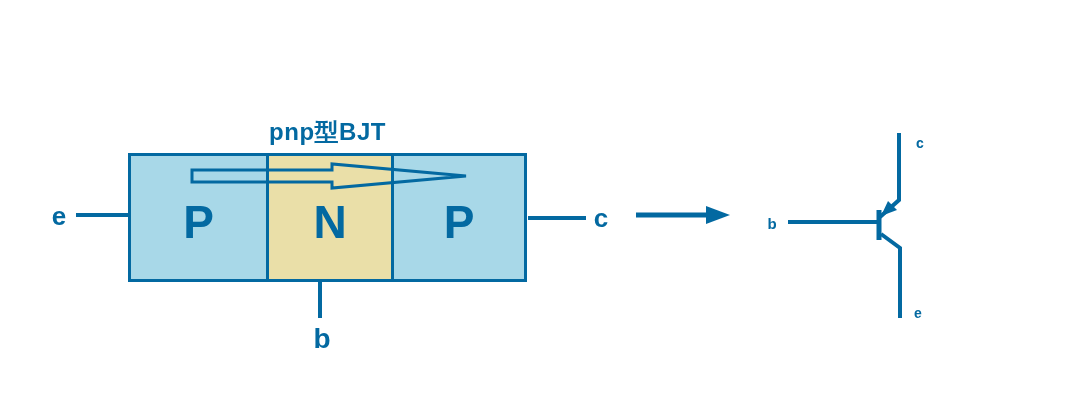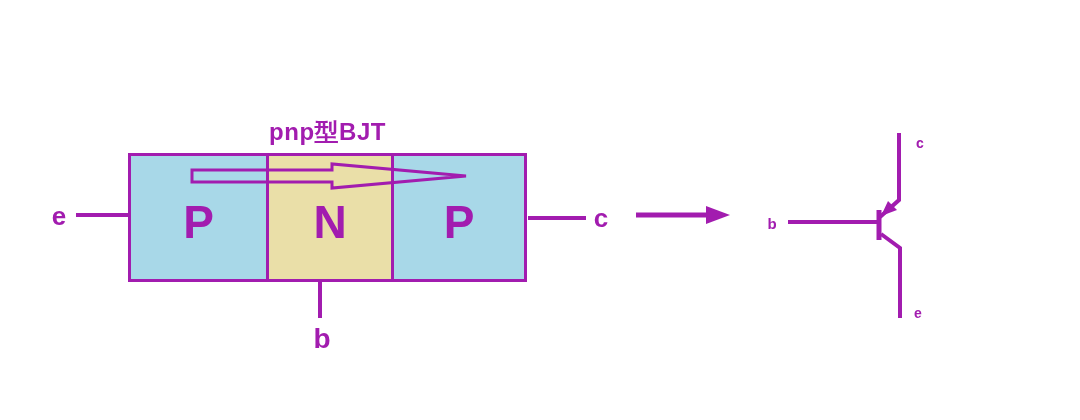--- a/index.html
+++ b/index.html
@@ -48,21 +48,21 @@
   .sym-c{left:920px;top:143px;font-size:14px;}
   .sym-e{left:918px;top:313px;font-size:14px;}
   .overlay{
     position:absolute;left:0;top:0;
     pointer-events:none;
   }
 </style>
 </head>
 <body>
 
-<div class="canvas" style="color: #a21caf; background: rgb(255, 255, 255);">
+<div class="canvas" style="color: #0369a1; background: rgb(255, 255, 255);">
 
   <div class="title">pnp型BJT</div>
 
   <div class="block">
     <div class="region region-p1" style="background: rgb(168, 216, 232);">
       <span class="region-label">P</span>
     </div>
     <div class="region region-n" style="background: rgb(234, 223, 168);">
       <span class="region-label">N</span>
     </div>

